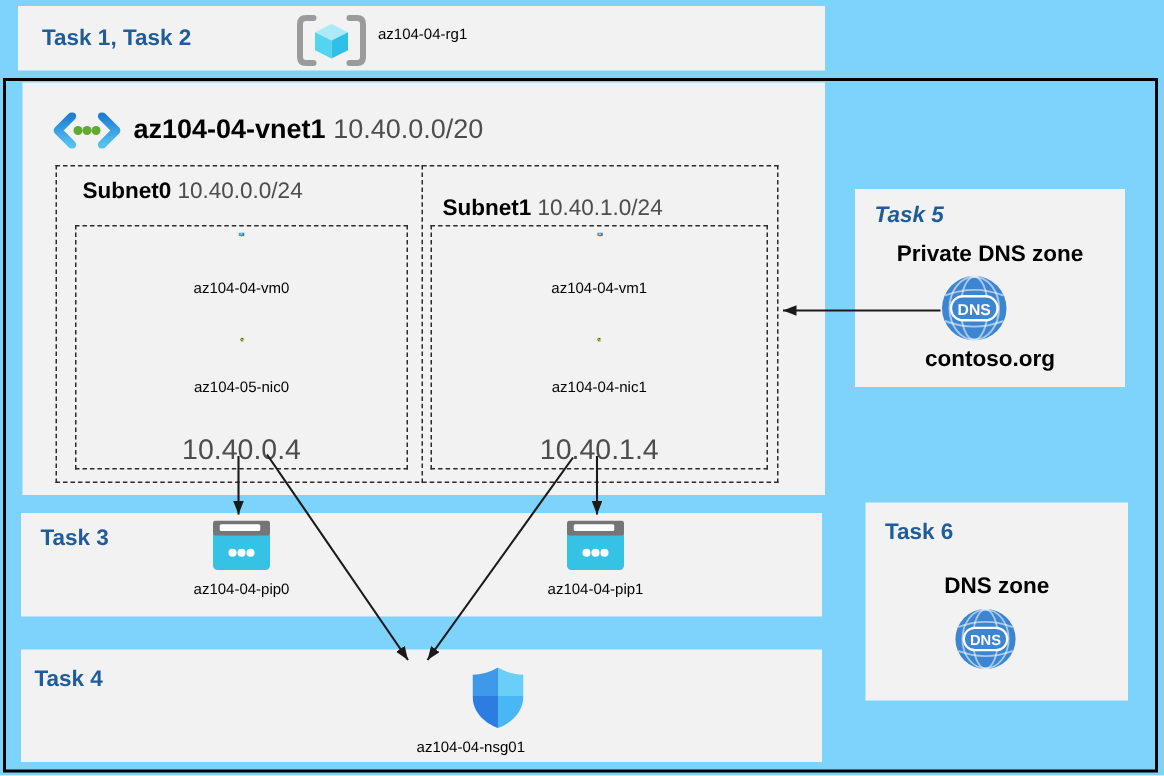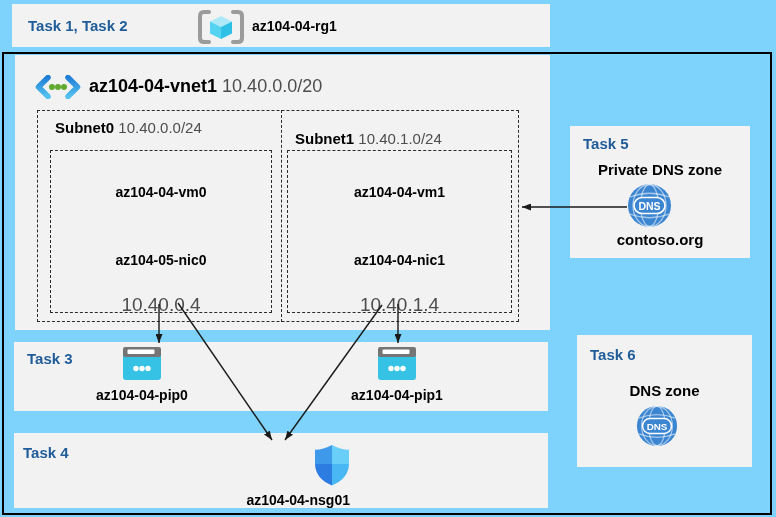--- a/index.html
+++ b/index.html
@@ -4,21 +4,21 @@
 <style>
   html,body { margin:0; padding:0; background:#fff; }
   .canvas {
     position:relative; width:776px; height:517px; background:#7dd3fc;
     font-family:"Liberation Sans", sans-serif; overflow:hidden;
     -webkit-font-smoothing:antialiased;
   }
   .abs { position:absolute; }
   .panel { background:#f2f2f2; }
   .task-head { color:#1f5c99; font-weight:700; font-size:15px; }
-  .bold15 { font-weight:700; font-size:14px; color:#000; white-space:nowrap; }
+  .bold15 { font-weight:400; font-size:10px; color:#000; white-space:nowrap; }
   .muted { color:#4d4d4d; font-weight:400; }
   .dashed { border:1px dashed #2b2b2b; box-sizing:border-box; }
 
   
   .frame { left:2px; top:52px; width:770px; height:463px; border:2px solid #000; box-sizing:border-box; }
 
   
   .top-band { left:12px; top:4px; width:538px; height:43px; }
   .top-band .task-head { position:absolute; left:16px; top:13px; }
   .rg-icon { position:absolute; left:184px; top:5px; }
@@ -39,33 +39,33 @@
   .vm-svg  { margin-top:4px; }
   .vm-name { margin-top:5px; }
   .nic-svg { margin-top:3px; }
   .nic-name{ margin-top:1px; }
   .nic-ip  { font-size:19px; color:#4d4d4d; margin-top:2px; }
 
   
   .task3-band { left:14px; top:342px; width:534px; height:69px; }
   .task3-band .task-head { position:absolute; left:13px; top:8px; }
   .pip-col { position:absolute; top:5px; width:140px; text-align:center; }
-  .pip0-col { left:58px; }
+  .pip0-col { left:77px; }
   .pip1-col { left:313px; }
   .pip-name { margin-top:3px; }
 
   
   .task4-band { left:14px; top:433px; width:534px; height:75px; }
   .task4-band .task-head { position:absolute; left:9px; top:11px; }
   .nsg-col { position:absolute; left:196px; top:11px; width:140px; text-align:right; }
   .nsg-name { margin-top:2px; }
 
   
   .task5-panel { left:570px; top:126px; width:180px; height:132px; }
-  .task5-panel .task-head { position:absolute; left:13px; top:9px; }
+  .task5-panel .task-head { position:absolute; left:13px; top:9px;font-style:italic; }
   .panel-title { position:absolute; left:0; width:100%; text-align:center; font-weight:700; font-size:15px; color:#000; }
   .task5-title { top:35px; }
   .dns5-icon { position:absolute; left:57px; top:57px; }
   .task5-zone { top:105px; }
 
   
   .task6-panel { left:577px; top:335px; width:175px; height:132px; }
   .task6-panel .task-head { position:absolute; left:13px; top:11px; }
   .task6-title { top:47px; }
   .dns6-icon { position:absolute; left:59px; top:70px; }

